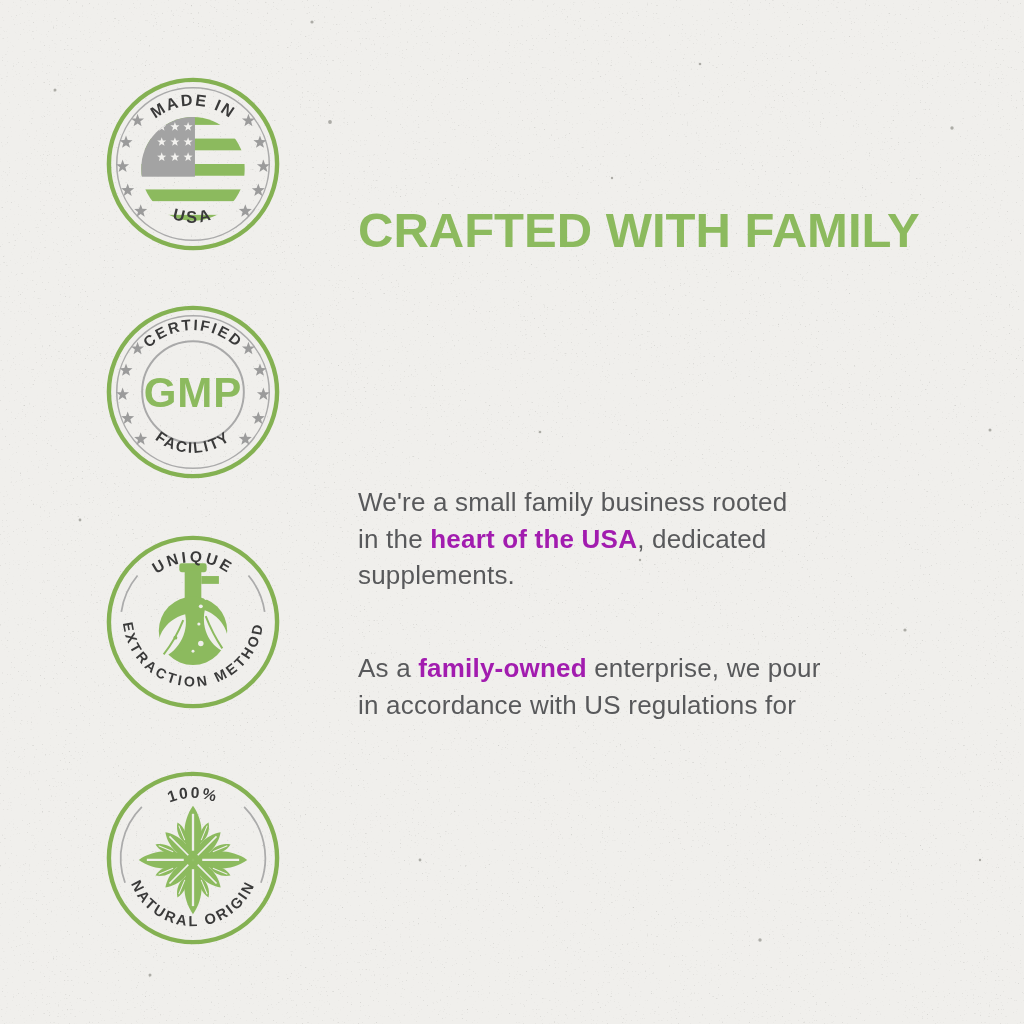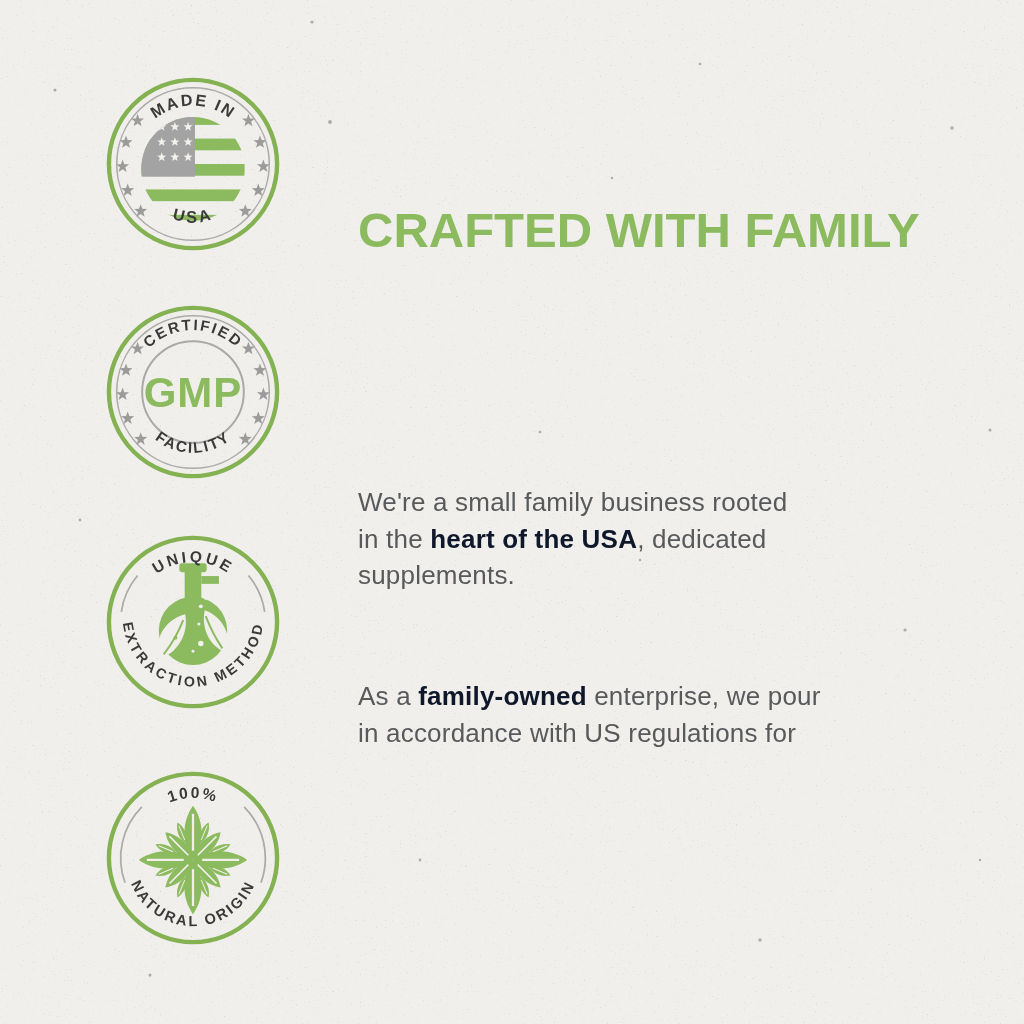--- a/index.html
+++ b/index.html
@@ -22,22 +22,22 @@
   .headline{
     position:absolute;left:358px;top:202px;width:610px;
     font-weight:bold;font-size:49px;line-height:57px;
     color:#8CBA5E;letter-spacing:0px;
   }
   .para{
     position:absolute;left:358px;width:630px;
     font-size:26px;line-height:36.5px;color:#58595B;letter-spacing:0.2px;
   }
   #para-1{top:468px;margin-top:16px;}
-  #para-2{top:678px;}
-  .hl{color:#0f172a;font-weight:bold;}
+  #para-2{top:650px;}
+  .hl{color:#a21caf;font-weight:bold;}
 </style>
 </head>
 <body>
 
 <svg class="texture" width="1024" height="1024">
   <filter id="paper-noise">
     <feTurbulence type="fractalNoise" baseFrequency="0.55" numOctaves="2" seed="11"></feTurbulence>
     <feColorMatrix type="matrix" values="0 0 0 0 0.32  0 0 0 0 0.32  0 0 0 0 0.30  1.5 0 0 0 -1.05"></feColorMatrix>
   </filter>
   <rect width="1024" height="1024" fill="#F0EFEC"></rect>

